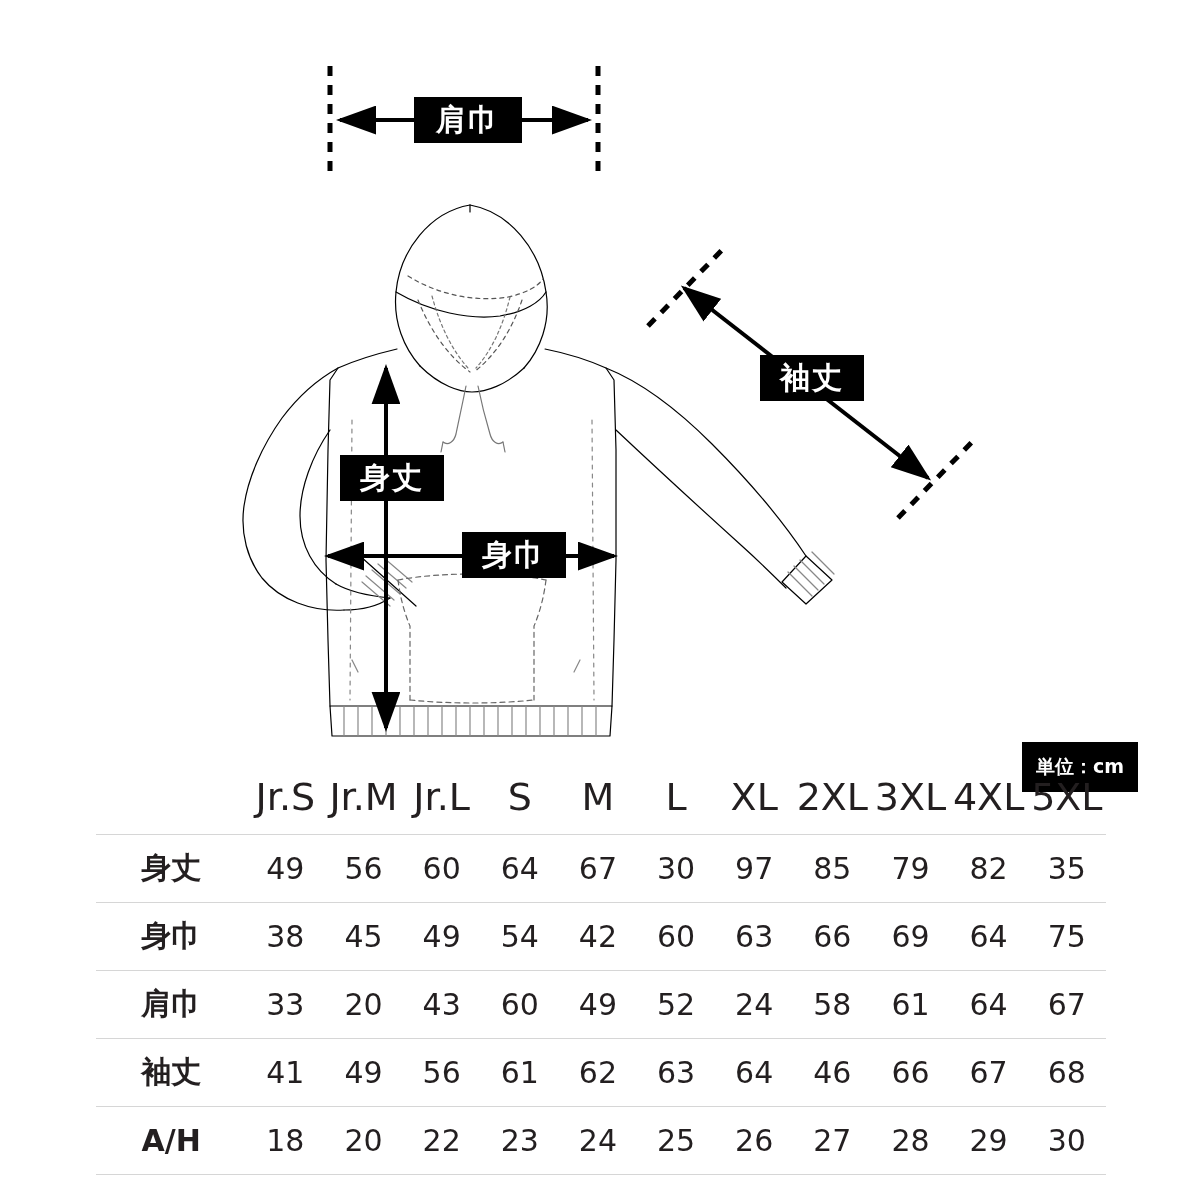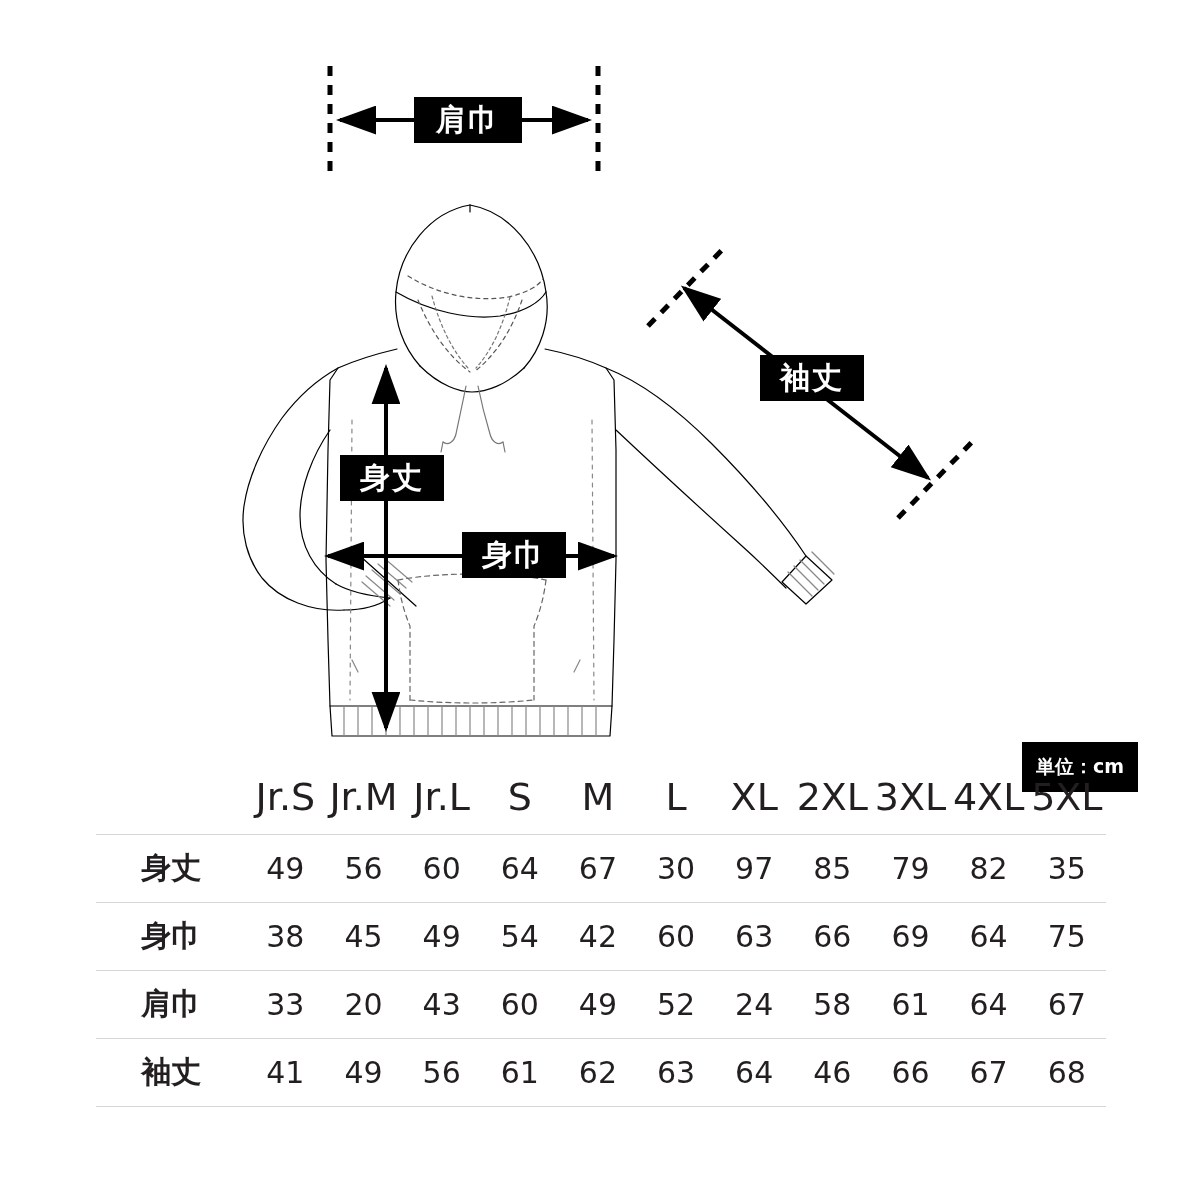--- a/index.html
+++ b/index.html
@@ -260,15 +260,29 @@
         <td>56</td>
         <td>61</td>
         <td>62</td>
         <td>63</td>
         <td>64</td>
         <td>46</td>
         <td>66</td>
         <td>67</td>
         <td>68</td>
       </tr>
+      <tr>
+        <td>A/H</td>
+        <td>18</td>
+        <td>20</td>
+        <td>22</td>
+        <td>23</td>
+        <td>24</td>
+        <td>25</td>
+        <td>26</td>
+        <td>27</td>
+        <td>28</td>
+        <td>29</td>
+        <td>30</td>
+      </tr>
     </tbody>
   </table>
 </div>
 
 </body></html>

